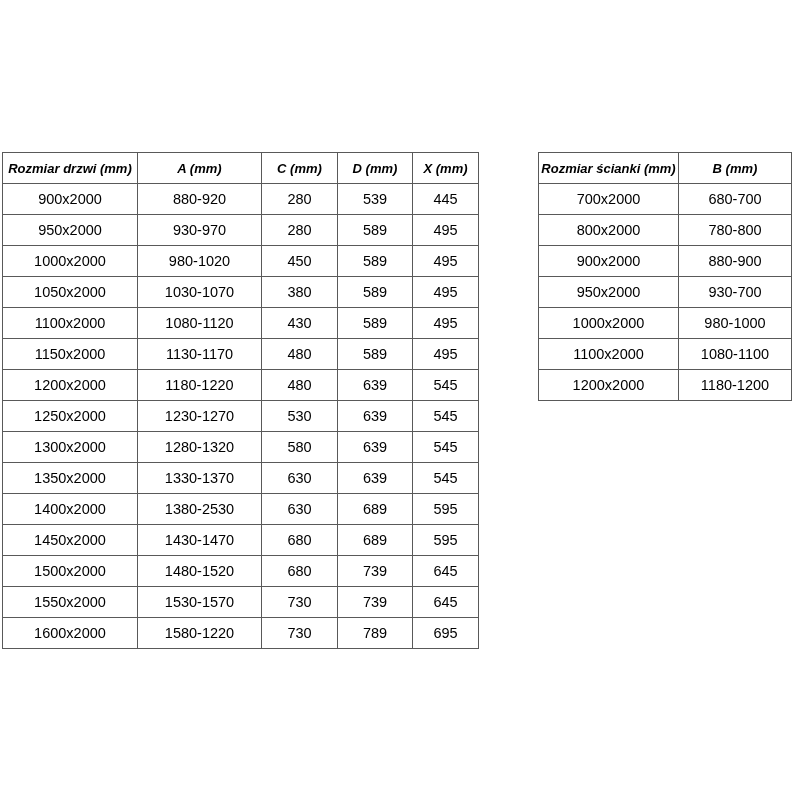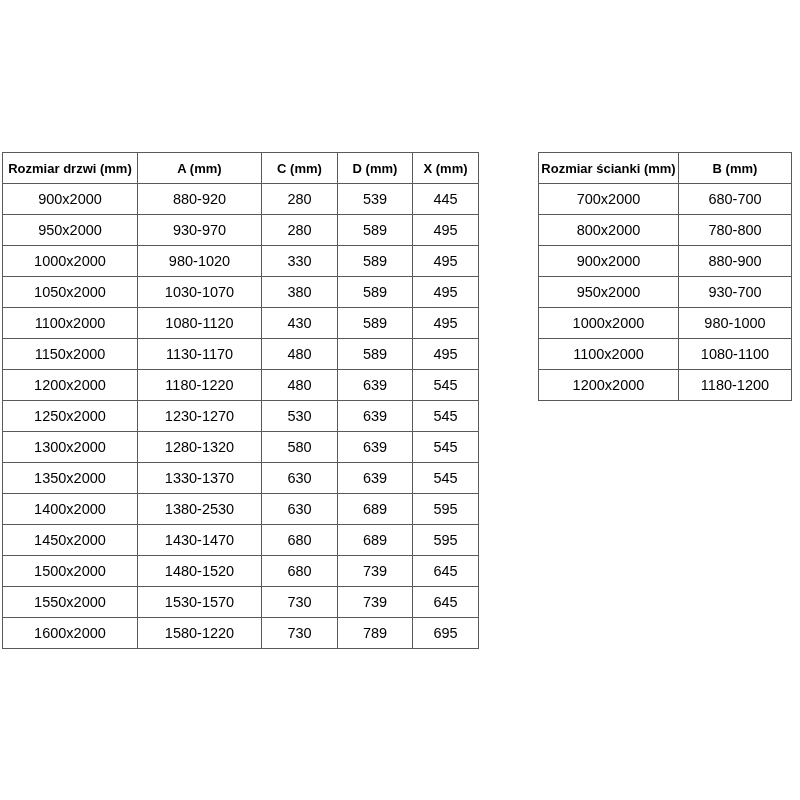--- a/index.html
+++ b/index.html
@@ -30,20 +30,21 @@
     height: 30px;
     padding: 0 2px;
     text-align: center;
     vertical-align: middle;
     overflow: hidden;
   }
   .spec-table th {
     font-size: 13px;
     font-weight: bold;
     white-space: nowrap;
+    font-style: italic;
   }
   .spec-table td {
     font-size: 14.5px;
     font-weight: normal;
     white-space: nowrap;
   }
 </style>
 </head>
 <body>
 
@@ -77,21 +78,21 @@
         <tr>
           <td>950x2000</td>
           <td>930-970</td>
           <td>280</td>
           <td>589</td>
           <td>495</td>
         </tr>
         <tr>
           <td>1000x2000</td>
           <td>980-1020</td>
-          <td>330</td>
+          <td>450</td>
           <td>589</td>
           <td>495</td>
         </tr>
         <tr>
           <td>1050x2000</td>
           <td>1030-1070</td>
           <td>380</td>
           <td>589</td>
           <td>495</td>
         </tr>

